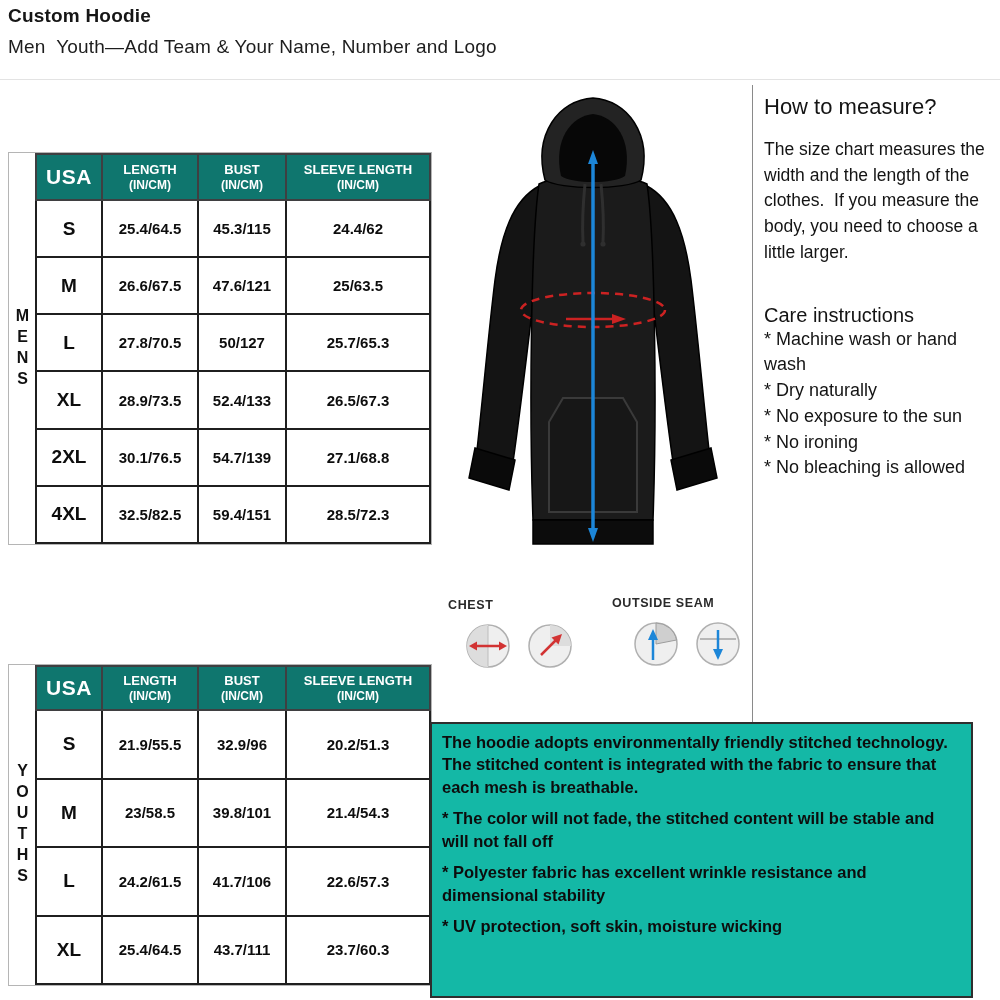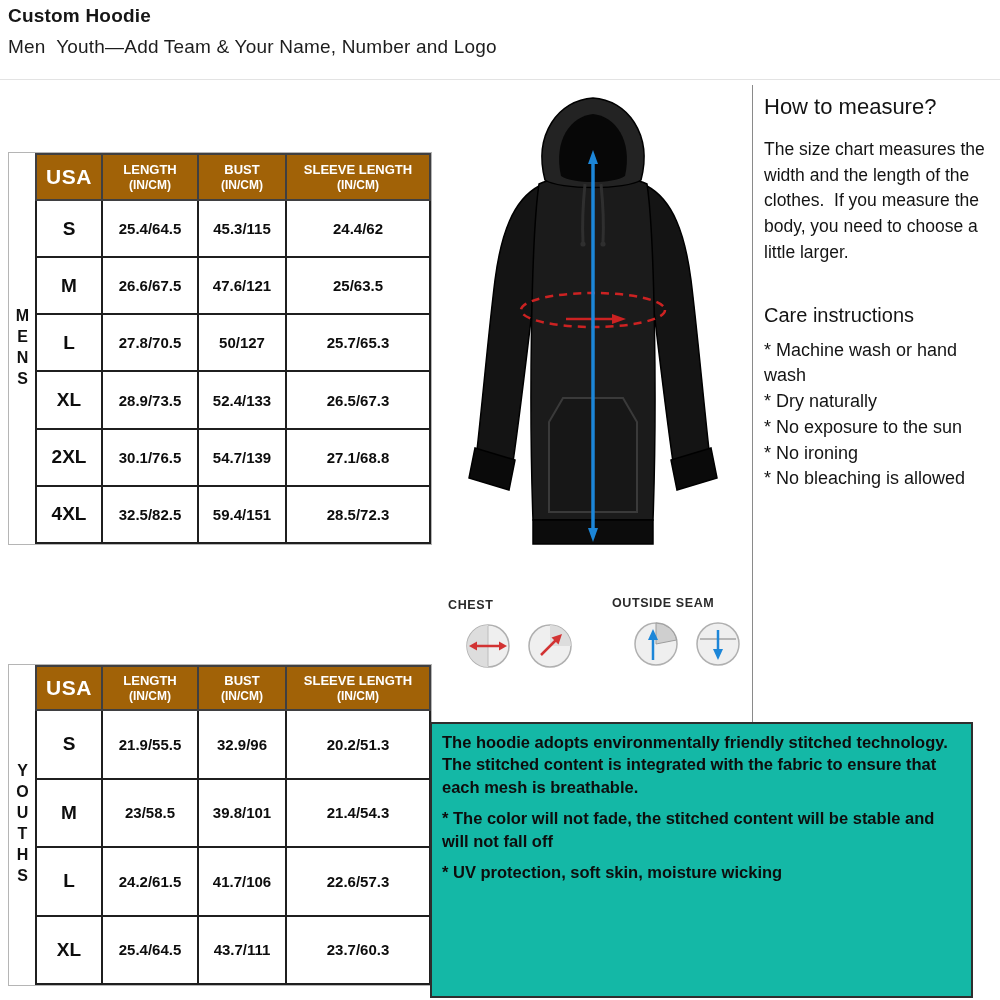--- a/index.html
+++ b/index.html
@@ -13,21 +13,21 @@
   .header-rule{position:absolute;left:0;top:79px;width:1000px;height:1px;background:#e3e3e3}
 
   
   .table-block{position:absolute;display:flex;border:1px solid #b5b5b5;background:#fff}
   #mens-block{left:8px;top:152px;width:424px;height:393px}
   #youths-block{left:8px;top:664px;width:424px;height:322px}
   .side-label-col{width:30px;display:flex;align-items:center;justify-content:center}
   .side-label{writing-mode:vertical-lr;text-orientation:upright;font-size:16px;font-weight:700;letter-spacing:4px;color:#111}
   .size-table{width:394px;border-collapse:collapse;table-layout:fixed}
   .size-table th,.size-table td{border:2px solid #1f1f1f;text-align:center;vertical-align:middle}
-  .size-table thead th{background:#a16207;color:#fff;border:2px solid #3f3f41}
+  .size-table thead th{background:#0f766e;color:#fff;border:2px solid #3f3f41}
   .usa-cell{font-size:21px;font-weight:700;letter-spacing:.5px}
   .col-head{font-size:13px;font-weight:700;line-height:1.22}
   .col-head .sub{font-size:12px;font-weight:700}
   .size-table td{font-size:15px;font-weight:700;background:#fff;color:#0d0d0d}
   .size-table td.size-col{font-size:19px}
   #mens-block thead th{height:46px}
   #mens-block tbody td{height:48px}
   #youths-block thead th{height:44px}
   #youths-block tbody td{height:68px}
   .c-size{width:66px}.c-len{width:96px}.c-bust{width:88px}.c-slv{width:144px}
@@ -41,21 +41,21 @@
   .circle-row{display:flex;justify-content:center;gap:16px;margin-top:11px}
   .m-icon{width:46px;height:46px}
 
   
   #panel-divider{position:absolute;left:752px;top:85px;width:1px;height:637px;background:#8a8a8a}
   #how-to-panel{position:absolute;left:764px;top:94px;width:234px}
   .htm-heading{font-size:22px;font-weight:400;color:#141414}
   .htm-body{margin-top:17px;font-size:17.5px;line-height:1.47;color:#141414;white-space:pre-wrap}
   .htm-example{margin-top:36px;font-size:15px;font-weight:700;line-height:1.33;color:#141414}
   .care-heading{margin-top:38px;font-size:20px;font-weight:400;color:#141414}
-  .care-list{margin-top:11px;font-size:18px;line-height:1.43;color:#141414}
+  .care-list{font-size:18px;line-height:1.43;color:#141414}
 
   
   #product-notes{position:absolute;left:430px;top:722px;width:543px;height:276px;border:2px solid #2e2e2e;background:#14b8a6;padding:7px 10px;font-size:16.5px;font-weight:600;line-height:1.36;color:#0d0d0d}
   .notes-bullets div{margin-top:9px}
 </style>
 </head>
 <body>
 
 <div id="canvas">
 
@@ -269,17 +269,18 @@
         <div>* No exposure to the sun</div>
         <div>* No ironing</div>
         <div>* No bleaching is allowed</div>
       </div>
   </div>
 
   <div id="product-notes">
     <div class="note-intro">The hoodie adopts environmentally friendly stitched technology. The stitched content is integrated with the fabric to ensure that each mesh is breathable.</div>
     <div class="notes-bullets">
         <div>* The color will not fade, the stitched content will be stable and will not fall off</div>
+        <div>* Polyester fabric has excellent wrinkle resistance and dimensional stability</div>
         <div>* UV protection, soft skin, moisture wicking</div>
       </div>
   </div>
 
 </div>
 
 </body></html>

